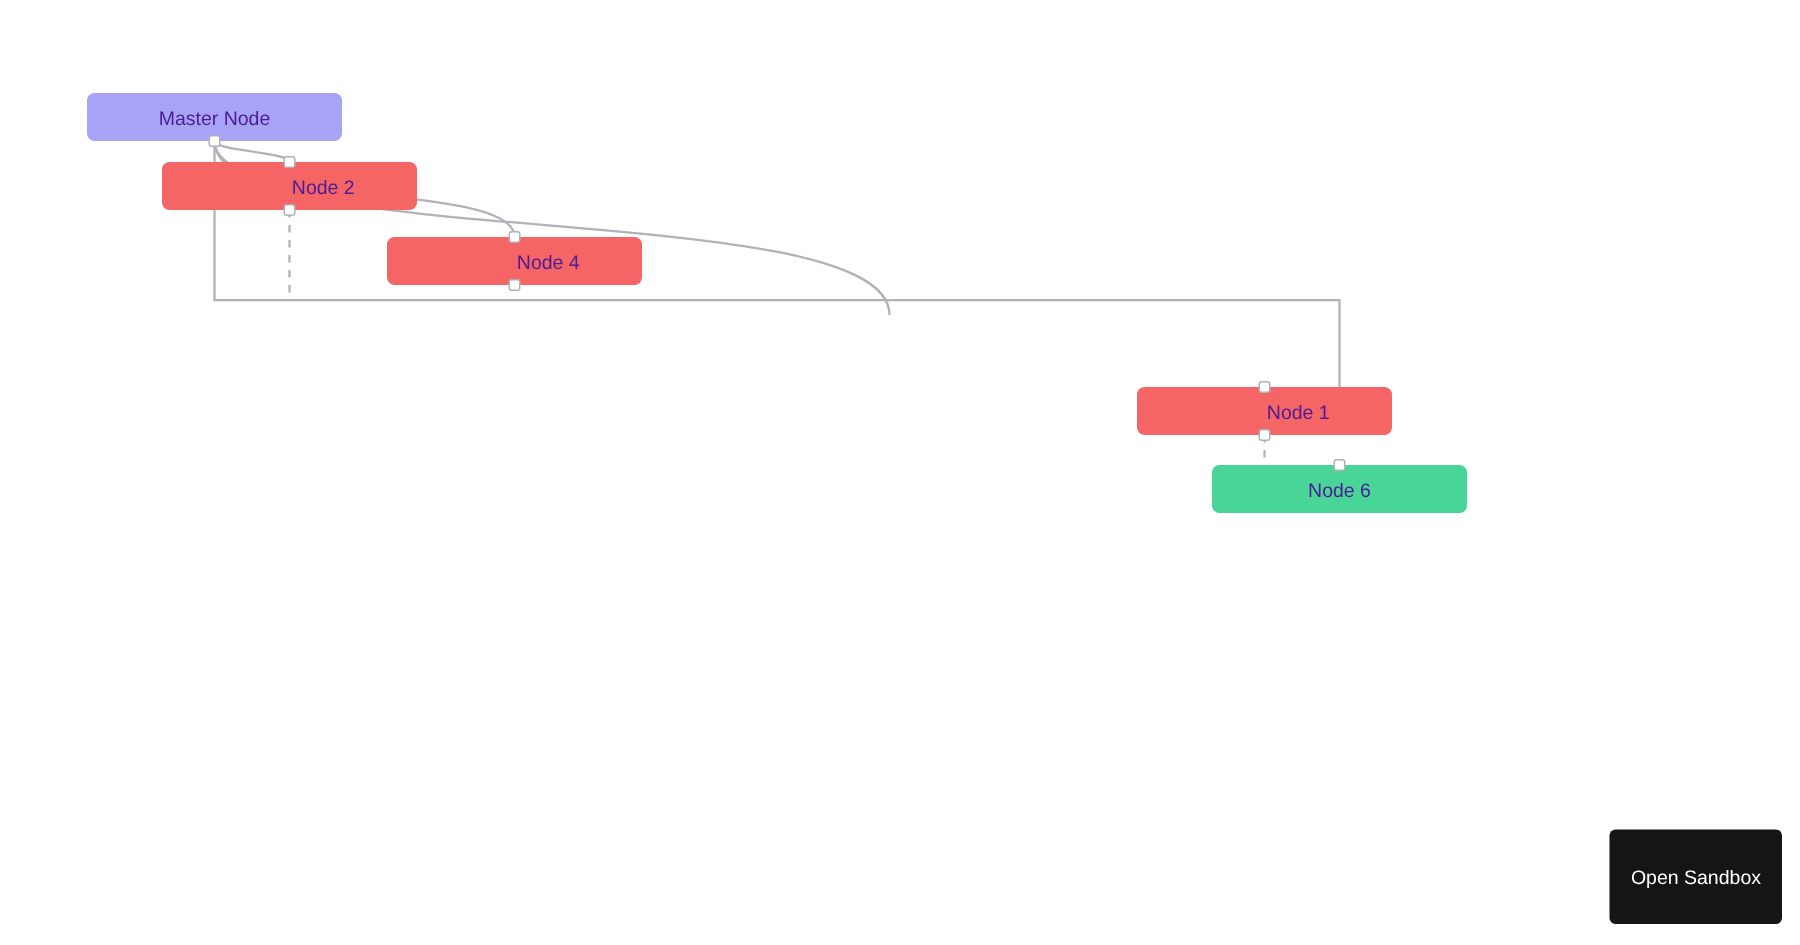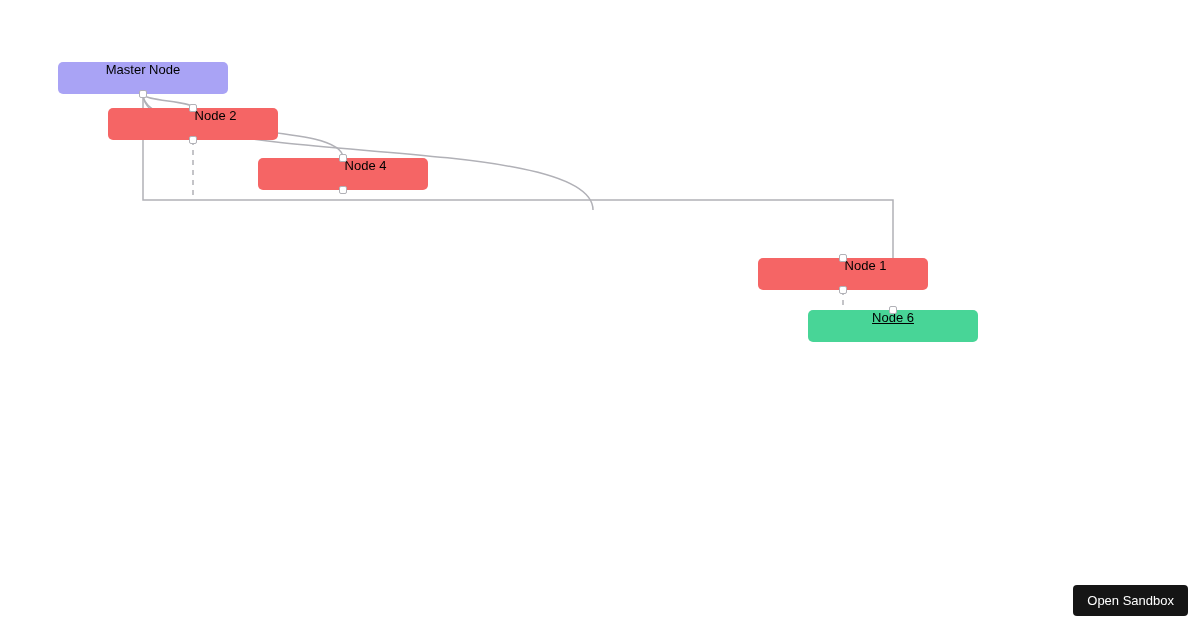--- a/index.html
+++ b/index.html
@@ -8,47 +8,48 @@
   svg.edges { position: absolute; top: 0; left: 0; width: 1200px; height: 630px; pointer-events: none; }
   svg.edges path { fill: none; stroke: #b1b1b7; stroke-width: 1.5; }
   svg.edges line.dashed { stroke: #b1b1b7; stroke-width: 1.5; stroke-dasharray: 5 5; }
   .node {
     position: absolute;
     width: 170px;
     height: 32px;
     border-radius: 5px;
     font-size: 13px;
     display: flex;
+    align-items: center;
     justify-content: center;
-    color: #000000;
+    color: #4c1d95;
     cursor: grab;
   }
   .node.purple { background: #a9a3f5; }
   .node.red { background: #f56565; padding-left: 45px; }
-  .node.green { background: #48d597; text-decoration: underline; }
+  .node.green { background: #48d597; }
   .handle {
     position: absolute;
     width: 8px;
     height: 8px;
     background: #fff;
     border: 1px solid #b1b1b7;
     border-radius: 2px;
     left: 50%;
     transform: translateX(-50%);
   }
   .handle.top { top: -4px; }
   .handle.bottom { bottom: -4px; }
   .sandbox-btn {
     position: absolute;
     right: 12px;
     bottom: 14px;
     background: #151515;
     color: #fff;
     font-size: 13px;
-    padding: 8px 14px;
+    padding: 24px 14px;
     border-radius: 4px;
     border: none;
     cursor: pointer;
   }
 </style>
 </head>
 <body>
 
 <div class="canvas">
 

